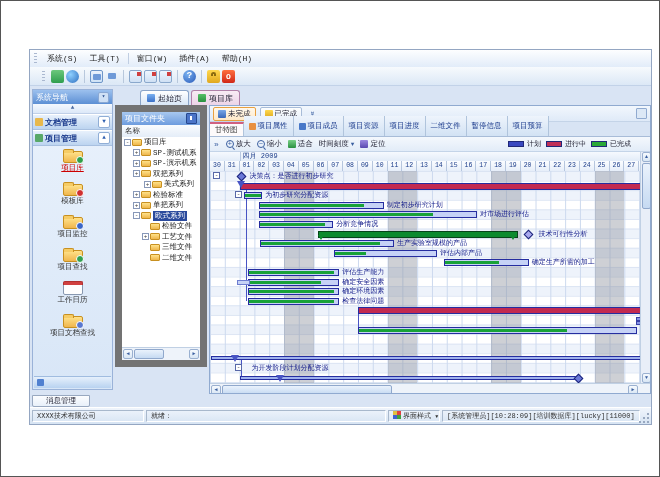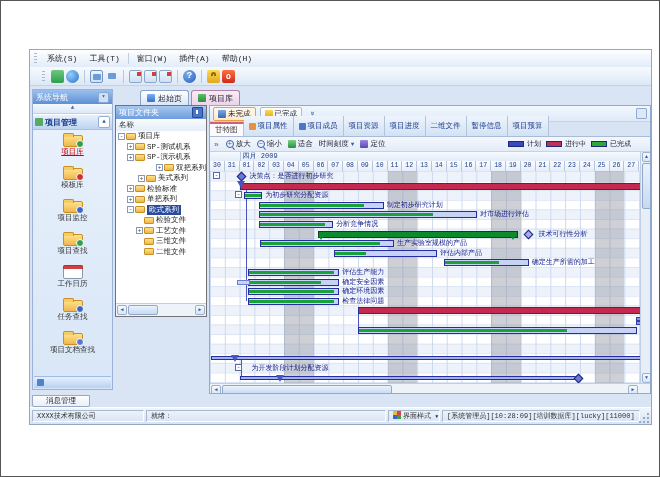--- a/index.html
+++ b/index.html
@@ -46,21 +46,21 @@
   .sb-bottom{position:absolute;left:1px;right:1px;bottom:1px;height:11px;background:linear-gradient(#e6f0fc,#b8d2f0);border-top:1px solid #a0bce0;display:flex;align-items:center;padding-left:3px;}
   .sb-bottom span{width:7px;height:7px;background:#5080d0;border-radius:1px;}
   
   .doctabs{position:absolute;left:84px;top:39px;width:537px;height:16px;display:flex;align-items:flex-end;padding-left:26px;gap:2px;box-sizing:border-box;}
   .doctab{height:14px;border:1px solid #8aa4c8;border-bottom:none;border-radius:3px 3px 0 0;padding:0 6px;font-size:8px;color:#223;display:flex;align-items:center;gap:3px;background:linear-gradient(#ffffff,#d8e6f6);}
   .doctab.active{background:linear-gradient(#f8ecf4,#ecd4e8);border-color:#b080a8;}
   .dt-icon{width:8px;height:8px;border-radius:1px;}
   .dt-start{background:linear-gradient(#7ab0f0,#3a70c8);}
   .dt-lib{background:linear-gradient(#58c068,#2a9040);}
   
-  .tree{position:absolute;left:85px;top:55px;width:92px;height:212px;background:#fff;border:1px solid #737373;box-sizing:border-box;overflow:hidden;}
+  .tree{position:absolute;left:85px;top:55px;width:92px;height:262px;background:#fff;border:7px solid #737373;box-sizing:border-box;overflow:hidden;}
   .tree-header{height:13px;background:linear-gradient(#a8c8f0,#6d9cde);color:#fff;font-size:8px;display:flex;align-items:center;justify-content:space-between;padding:0 3px;}
   .pin{width:9px;height:9px;background:#4a74c8;border:1px solid #26488e;border-radius:1px;position:relative;}
   .pin::after{content:"";position:absolute;left:3px;top:2px;width:2px;height:4px;background:#fff;}
   .tree-colhead{height:12px;background:linear-gradient(#fafcfe,#e4edf8);border-bottom:1px solid #c8d4e4;font-size:7.5px;color:#333;line-height:12px;padding-left:3px;}
   .tree-body{position:absolute;left:0;right:0;top:25px;bottom:12px;overflow:hidden;background:#fff;}
   .tnode{height:10.5px;display:flex;align-items:center;font-size:7.5px;color:#222;white-space:nowrap;}
   .texp{width:7px;height:7px;border:1px solid #8898b8;background:#fff;font-size:6px;line-height:5px;text-align:center;color:#444;margin-right:1px;flex:0 0 auto;box-sizing:border-box;}
   .texp.none{border:none;background:transparent;}
   .tfold{width:10px;height:7px;background:linear-gradient(#ffe28a,#eeb64c);border:1px solid #c89020;border-radius:1px;margin-right:2px;flex:0 0 auto;box-sizing:border-box;}
   .tnode.sel .tlabel{background:#2a4a9c;color:#fff;padding:0 2px;}
@@ -162,20 +162,25 @@
       </div>
 
     <div class="sidebar">
       <div class="sb-header">
         <span>系统导航</span>
         <span class="sb-hbtn">▾</span>
       </div>
       <div class="sb-collapse">▲</div>
       <div id="sb-groups">
           <div class="sb-group">
+            <span class="sb-gicon" style="background: rgb(232, 184, 76);"></span>
+            <span>文档管理</span>
+            <span class="sb-chev">▼</span>
+          </div>
+          <div class="sb-group">
             <span class="sb-gicon" style="background: rgb(88, 168, 104);"></span>
             <span>项目管理</span>
             <span class="sb-chev">▲</span>
           </div>
         </div>
       <div class="sb-items" id="sb-items">
           <div class="sb-item sel">
             <span class="sb-ico" style="display: block;">
               <span class="sb-fold"></span>
               <span class="sb-badge" style="background: rgb(47, 160, 72);"></span>
@@ -205,27 +210,20 @@
           </div>
           <div class="sb-item">
             <span class="sb-ico cal" style="display: block;">
               <span class="sb-fold"></span>
             </span>
             <div class="sb-label">工作日历</div>
           </div>
           <div class="sb-item">
             <span class="sb-ico" style="display: block;">
               <span class="sb-fold"></span>
-              <span class="sb-badge" style="background: rgb(58, 102, 200);"></span>
-            </span>
-            <div class="sb-label">任务查找</div>
-          </div>
-          <div class="sb-item">
-            <span class="sb-ico" style="display: block;">
-              <span class="sb-fold"></span>
               <span class="sb-badge" style="background: rgb(88, 120, 208);"></span>
             </span>
             <div class="sb-label">项目文档查找</div>
           </div>
         </div>
       <div class="sb-bottom">
           <span></span>
         </div>
     </div>
 
@@ -255,21 +253,21 @@
           <div class="tnode" style="padding-left: 11px;">
             <span class="texp">+</span>
             <span class="tfold"></span>
             <span class="tlabel">SP-测试机系</span>
           </div>
           <div class="tnode" style="padding-left: 11px;">
             <span class="texp">+</span>
             <span class="tfold"></span>
             <span class="tlabel">SP-演示机系</span>
           </div>
-          <div class="tnode" style="padding-left: 11px; justify-content: flex-end;">
+          <div class="tnode" style="padding-left: 11px;">
             <span class="texp">+</span>
             <span class="tfold"></span>
             <span class="tlabel">双把系列</span>
           </div>
           <div class="tnode" style="padding-left: 22px;">
             <span class="texp">+</span>
             <span class="tfold"></span>
             <span class="tlabel">美式系列</span>
           </div>
           <div class="tnode" style="padding-left: 11px;">

